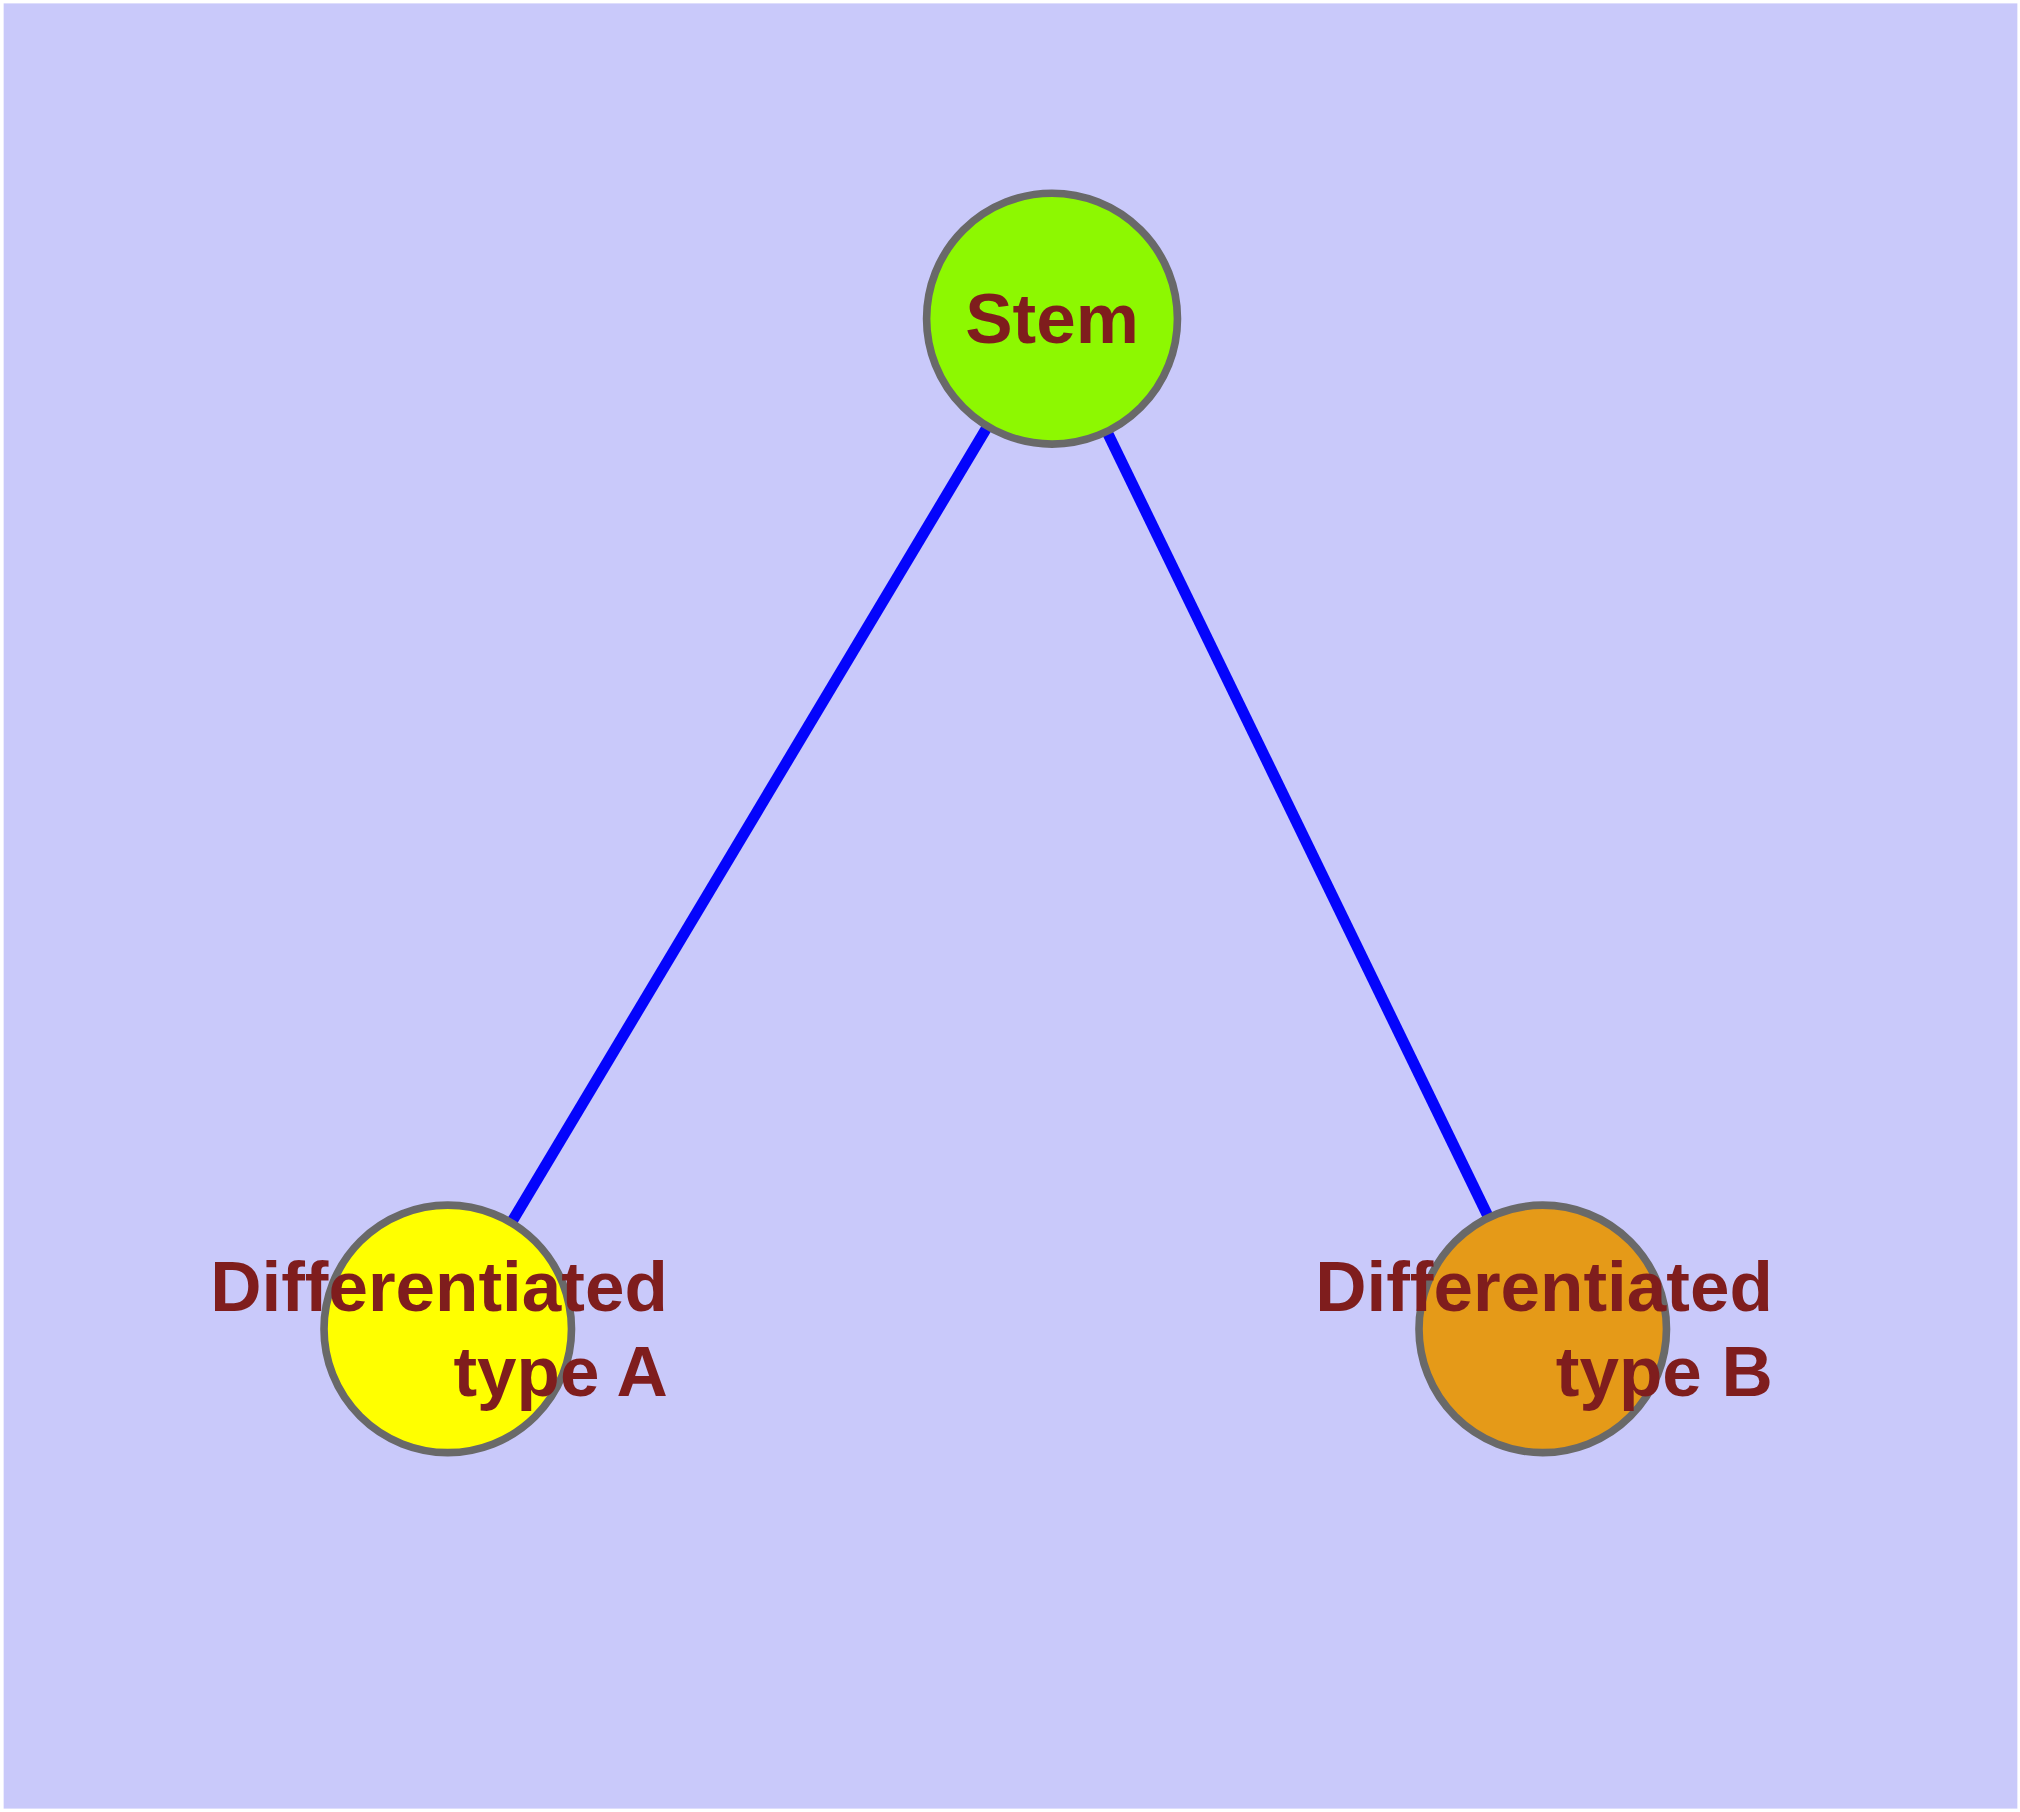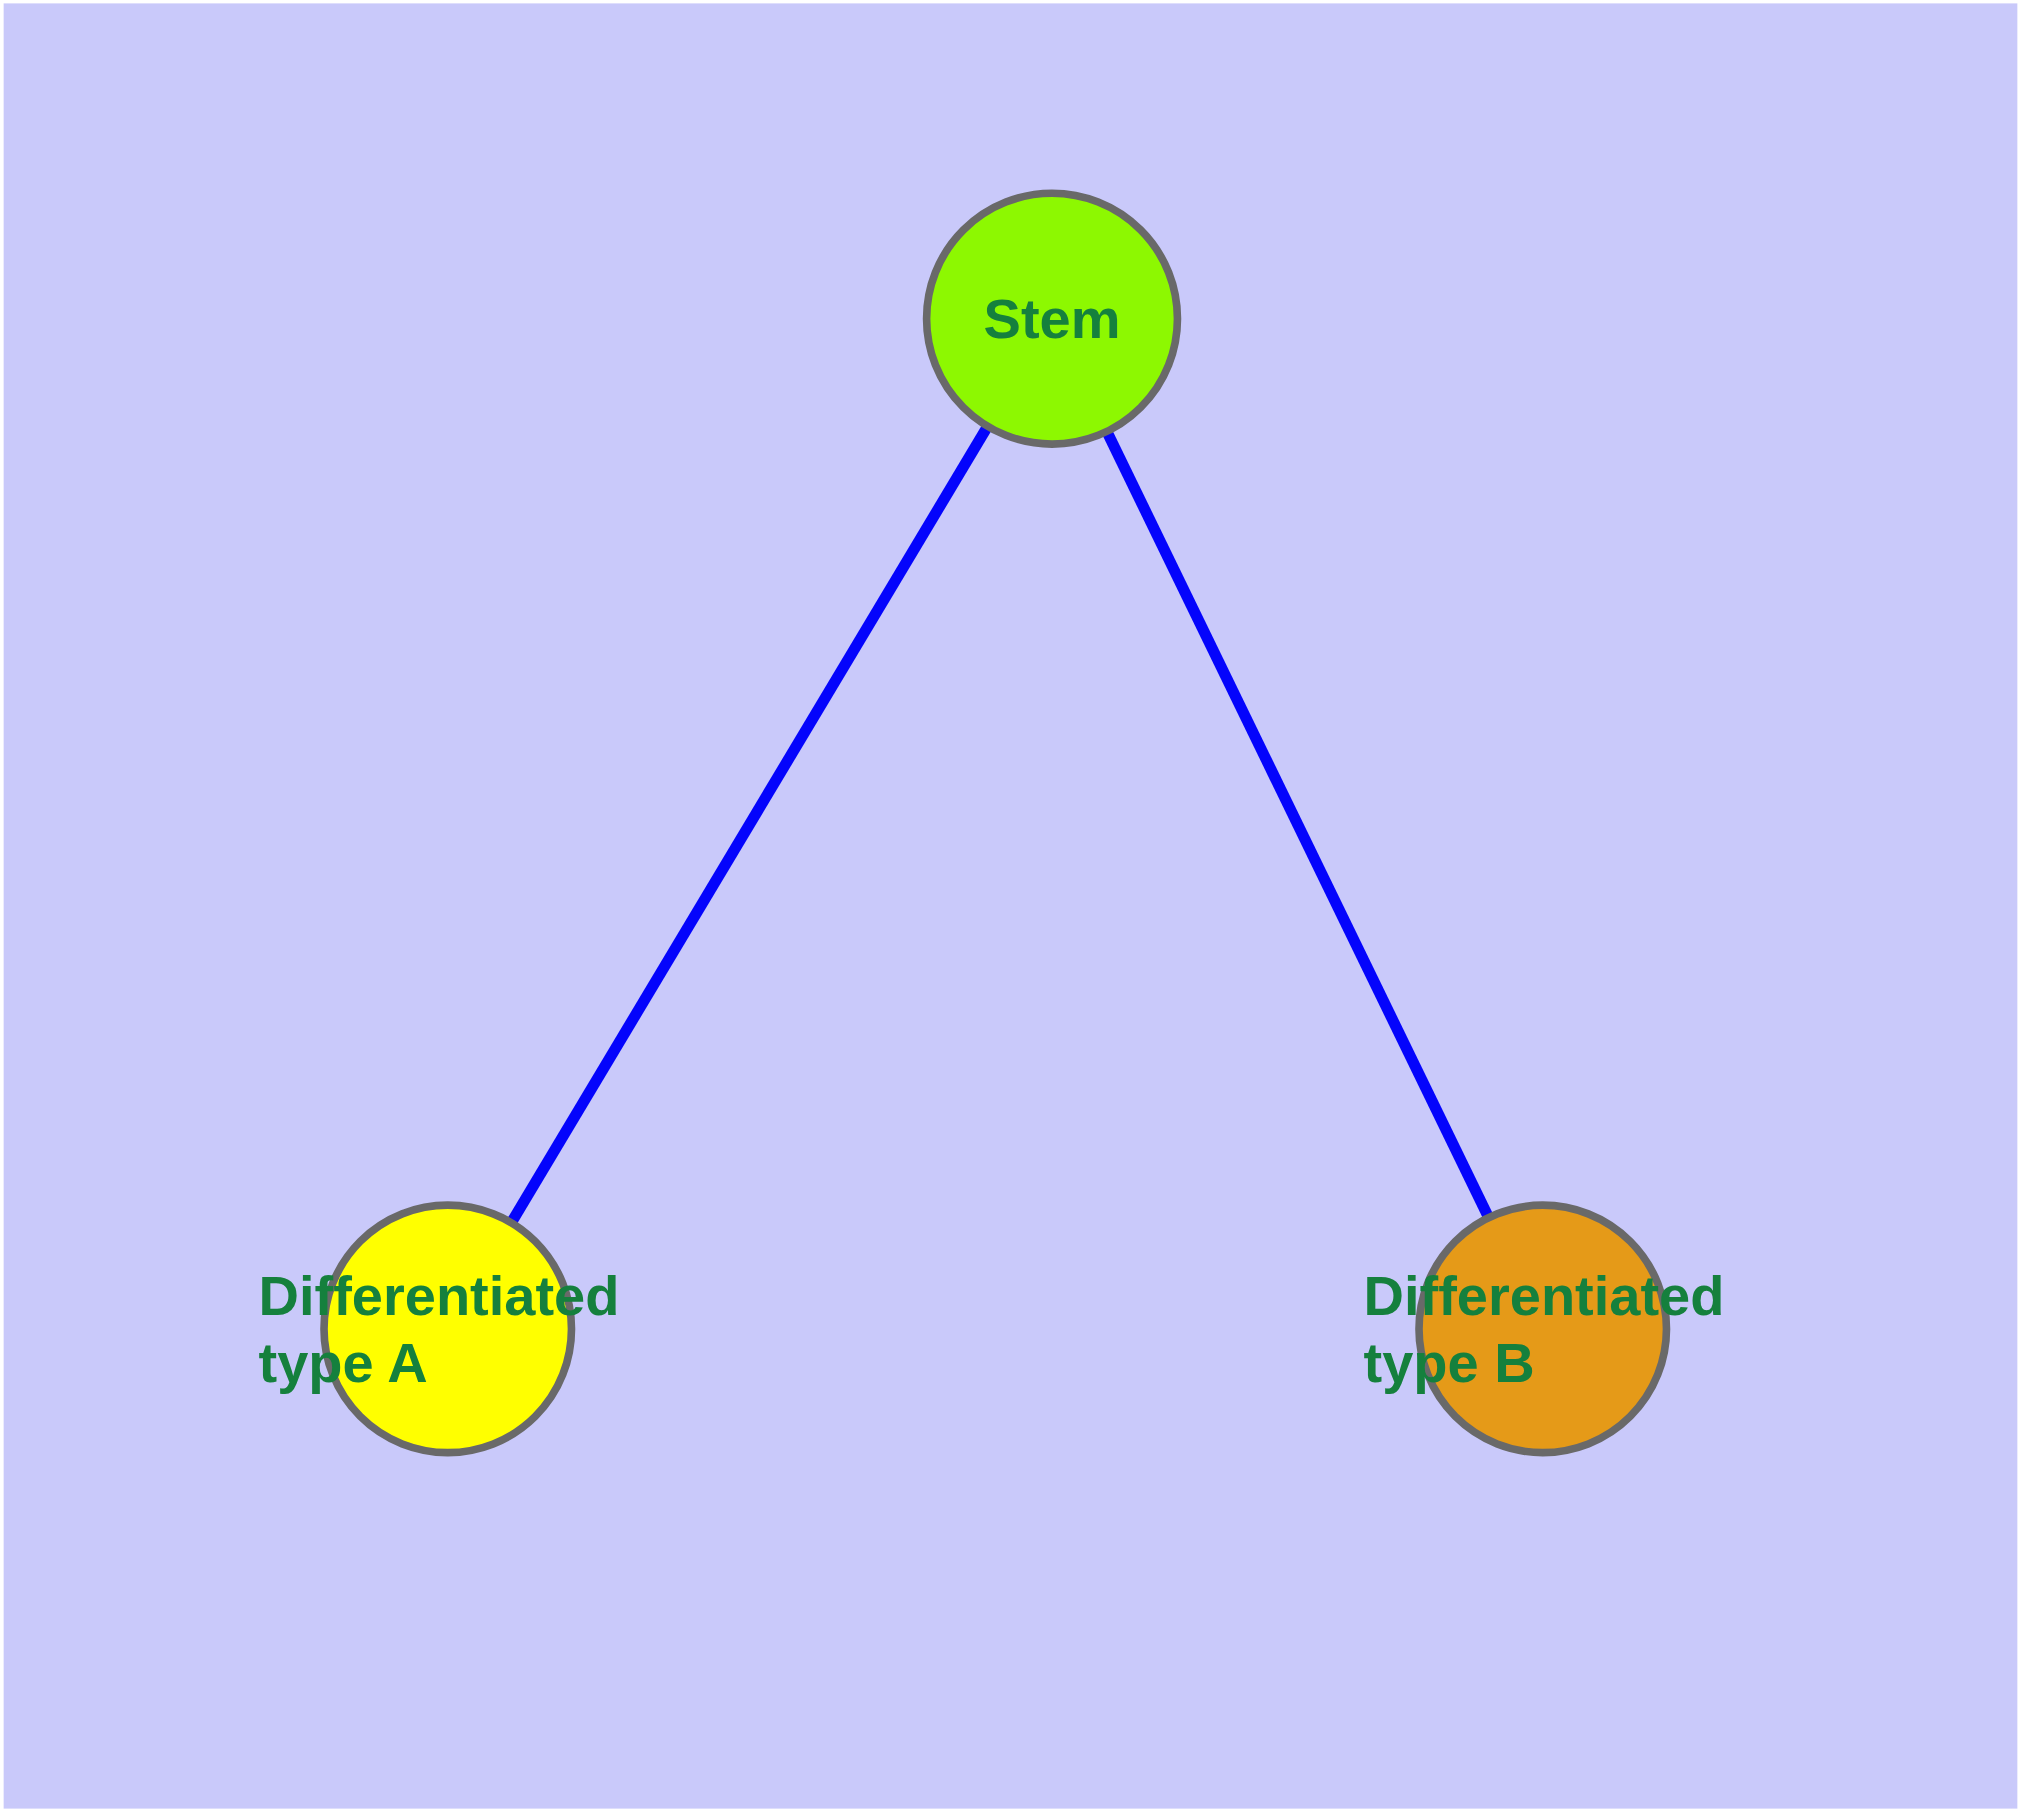--- a/index.html
+++ b/index.html
@@ -29,25 +29,25 @@
     fill: none;
   }
   .node-circle {
     stroke: #696969;
     stroke-width: 9px;
   }
   .node-label {
     position: absolute;
     transform: translate(-50%, -50%);
     white-space: pre-line;
-    text-align: left;
+    text-align: right;
     font-weight: bold;
-    font-size: 56px;
+    font-size: 71px;
     line-height: 1.2;
-    color: #15803d;
+    color: #7f1d1d;
     letter-spacing: 0px;
   }
 </style>
 </head>
 <body>
 
 <div id="stage">
   <svg id="graph-svg" viewBox="0 0 2384 2138">
     <rect x="4" y="4" width="2376" height="2130" fill="#C9C9FA"></rect>
 

